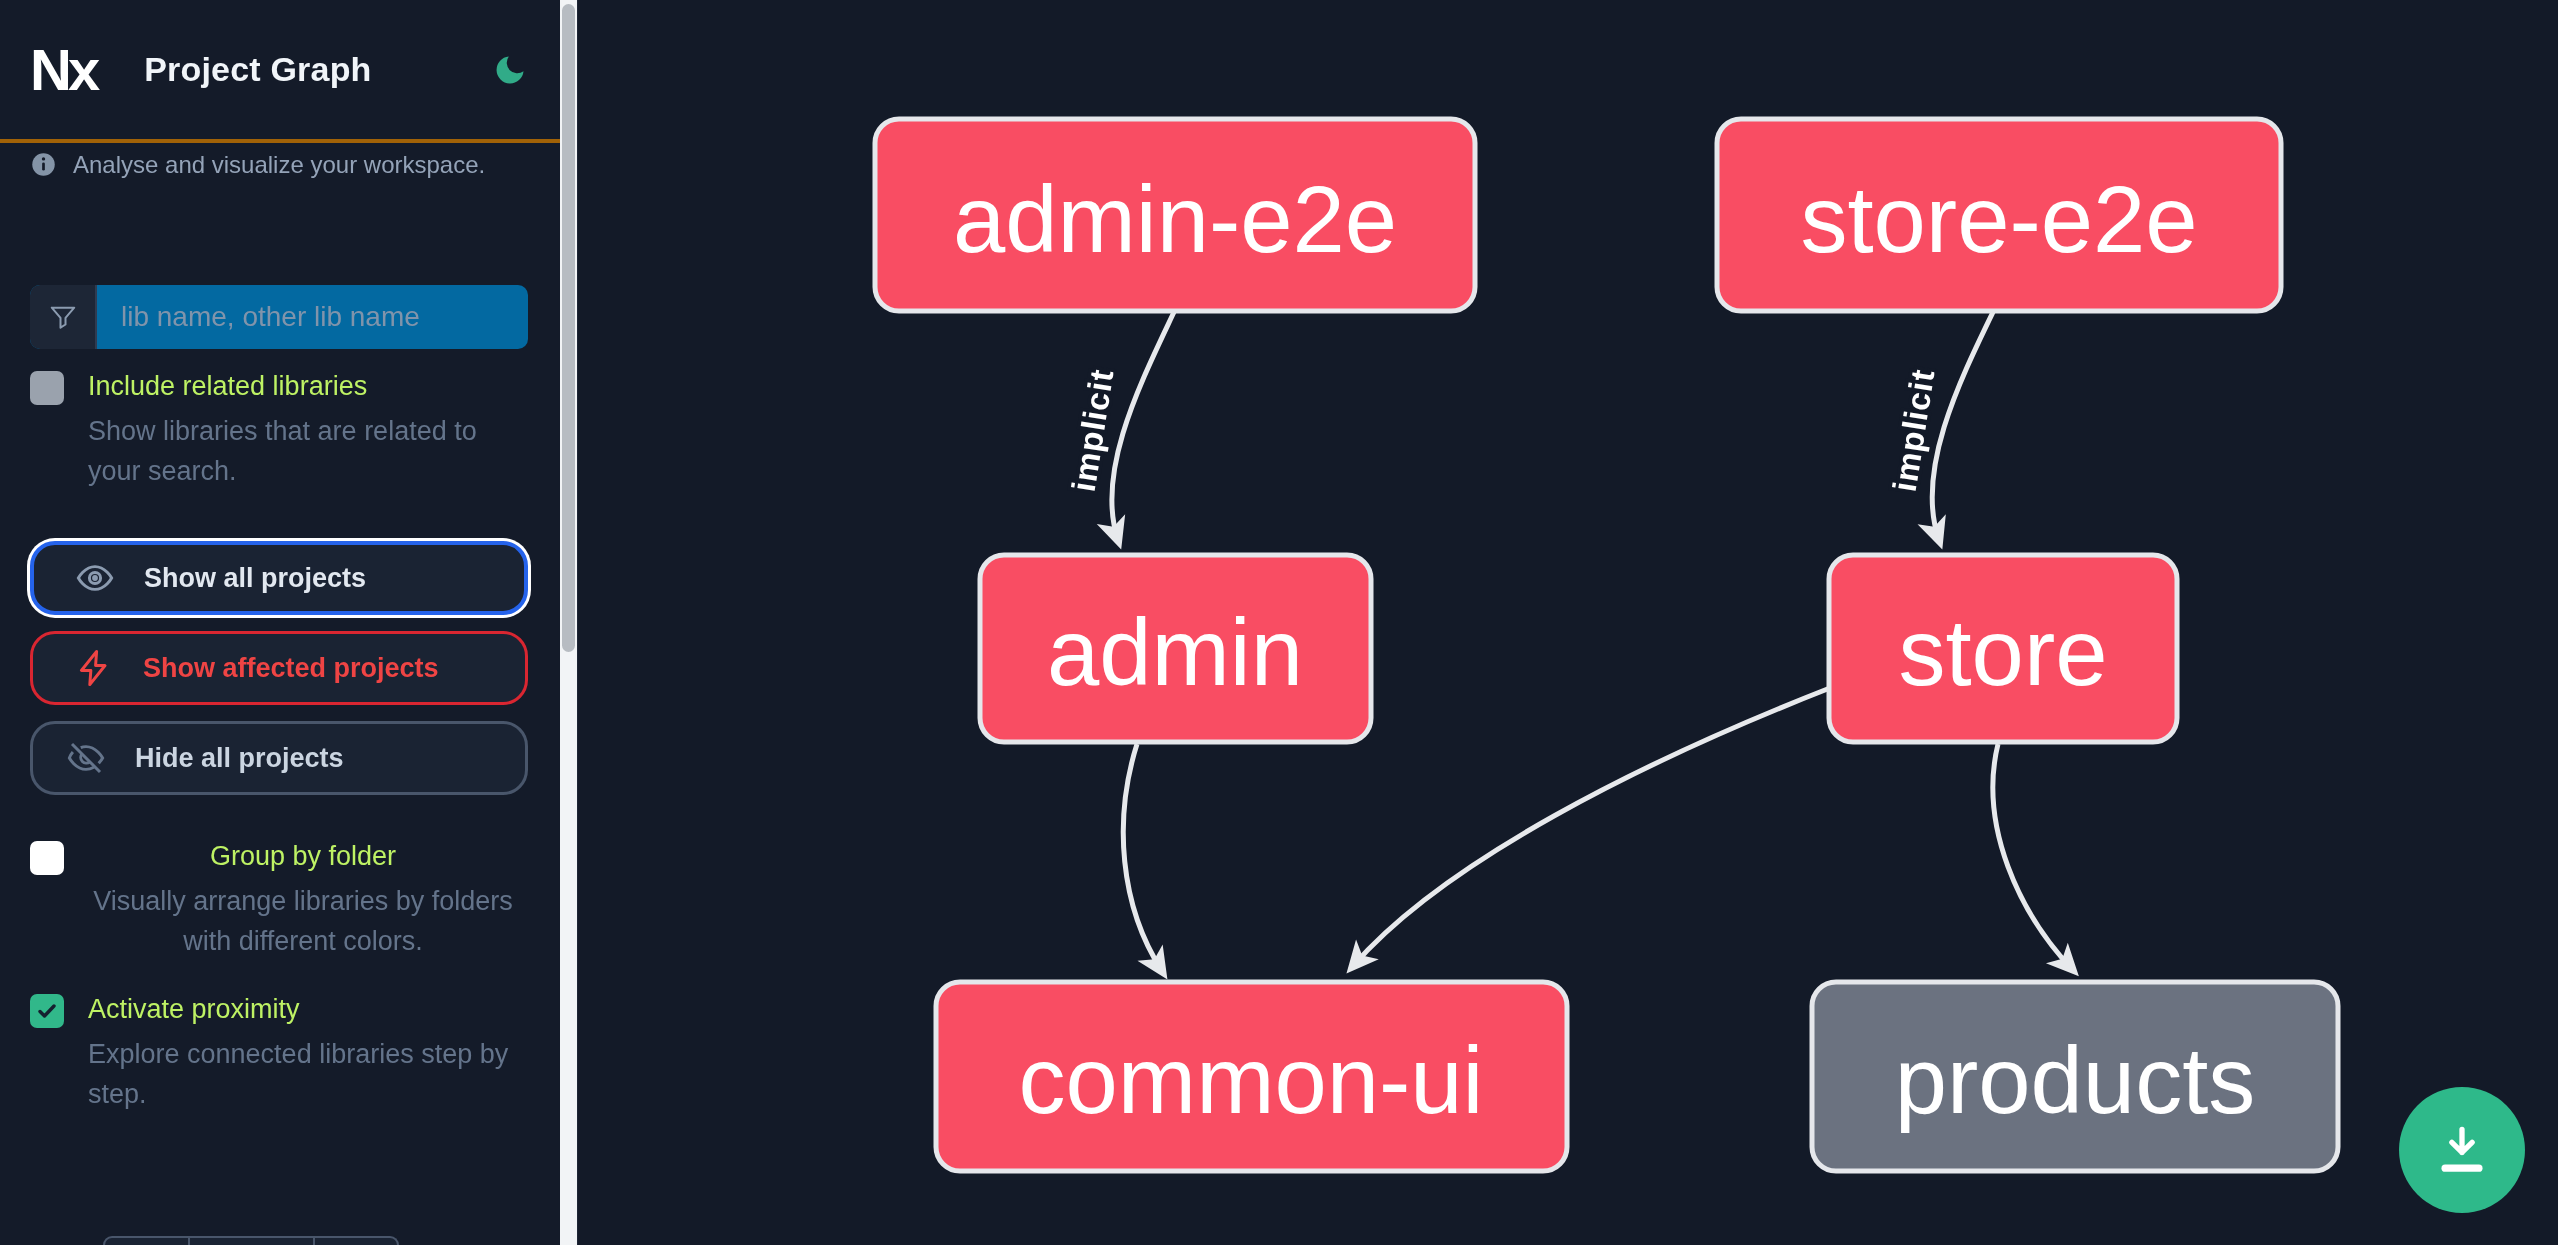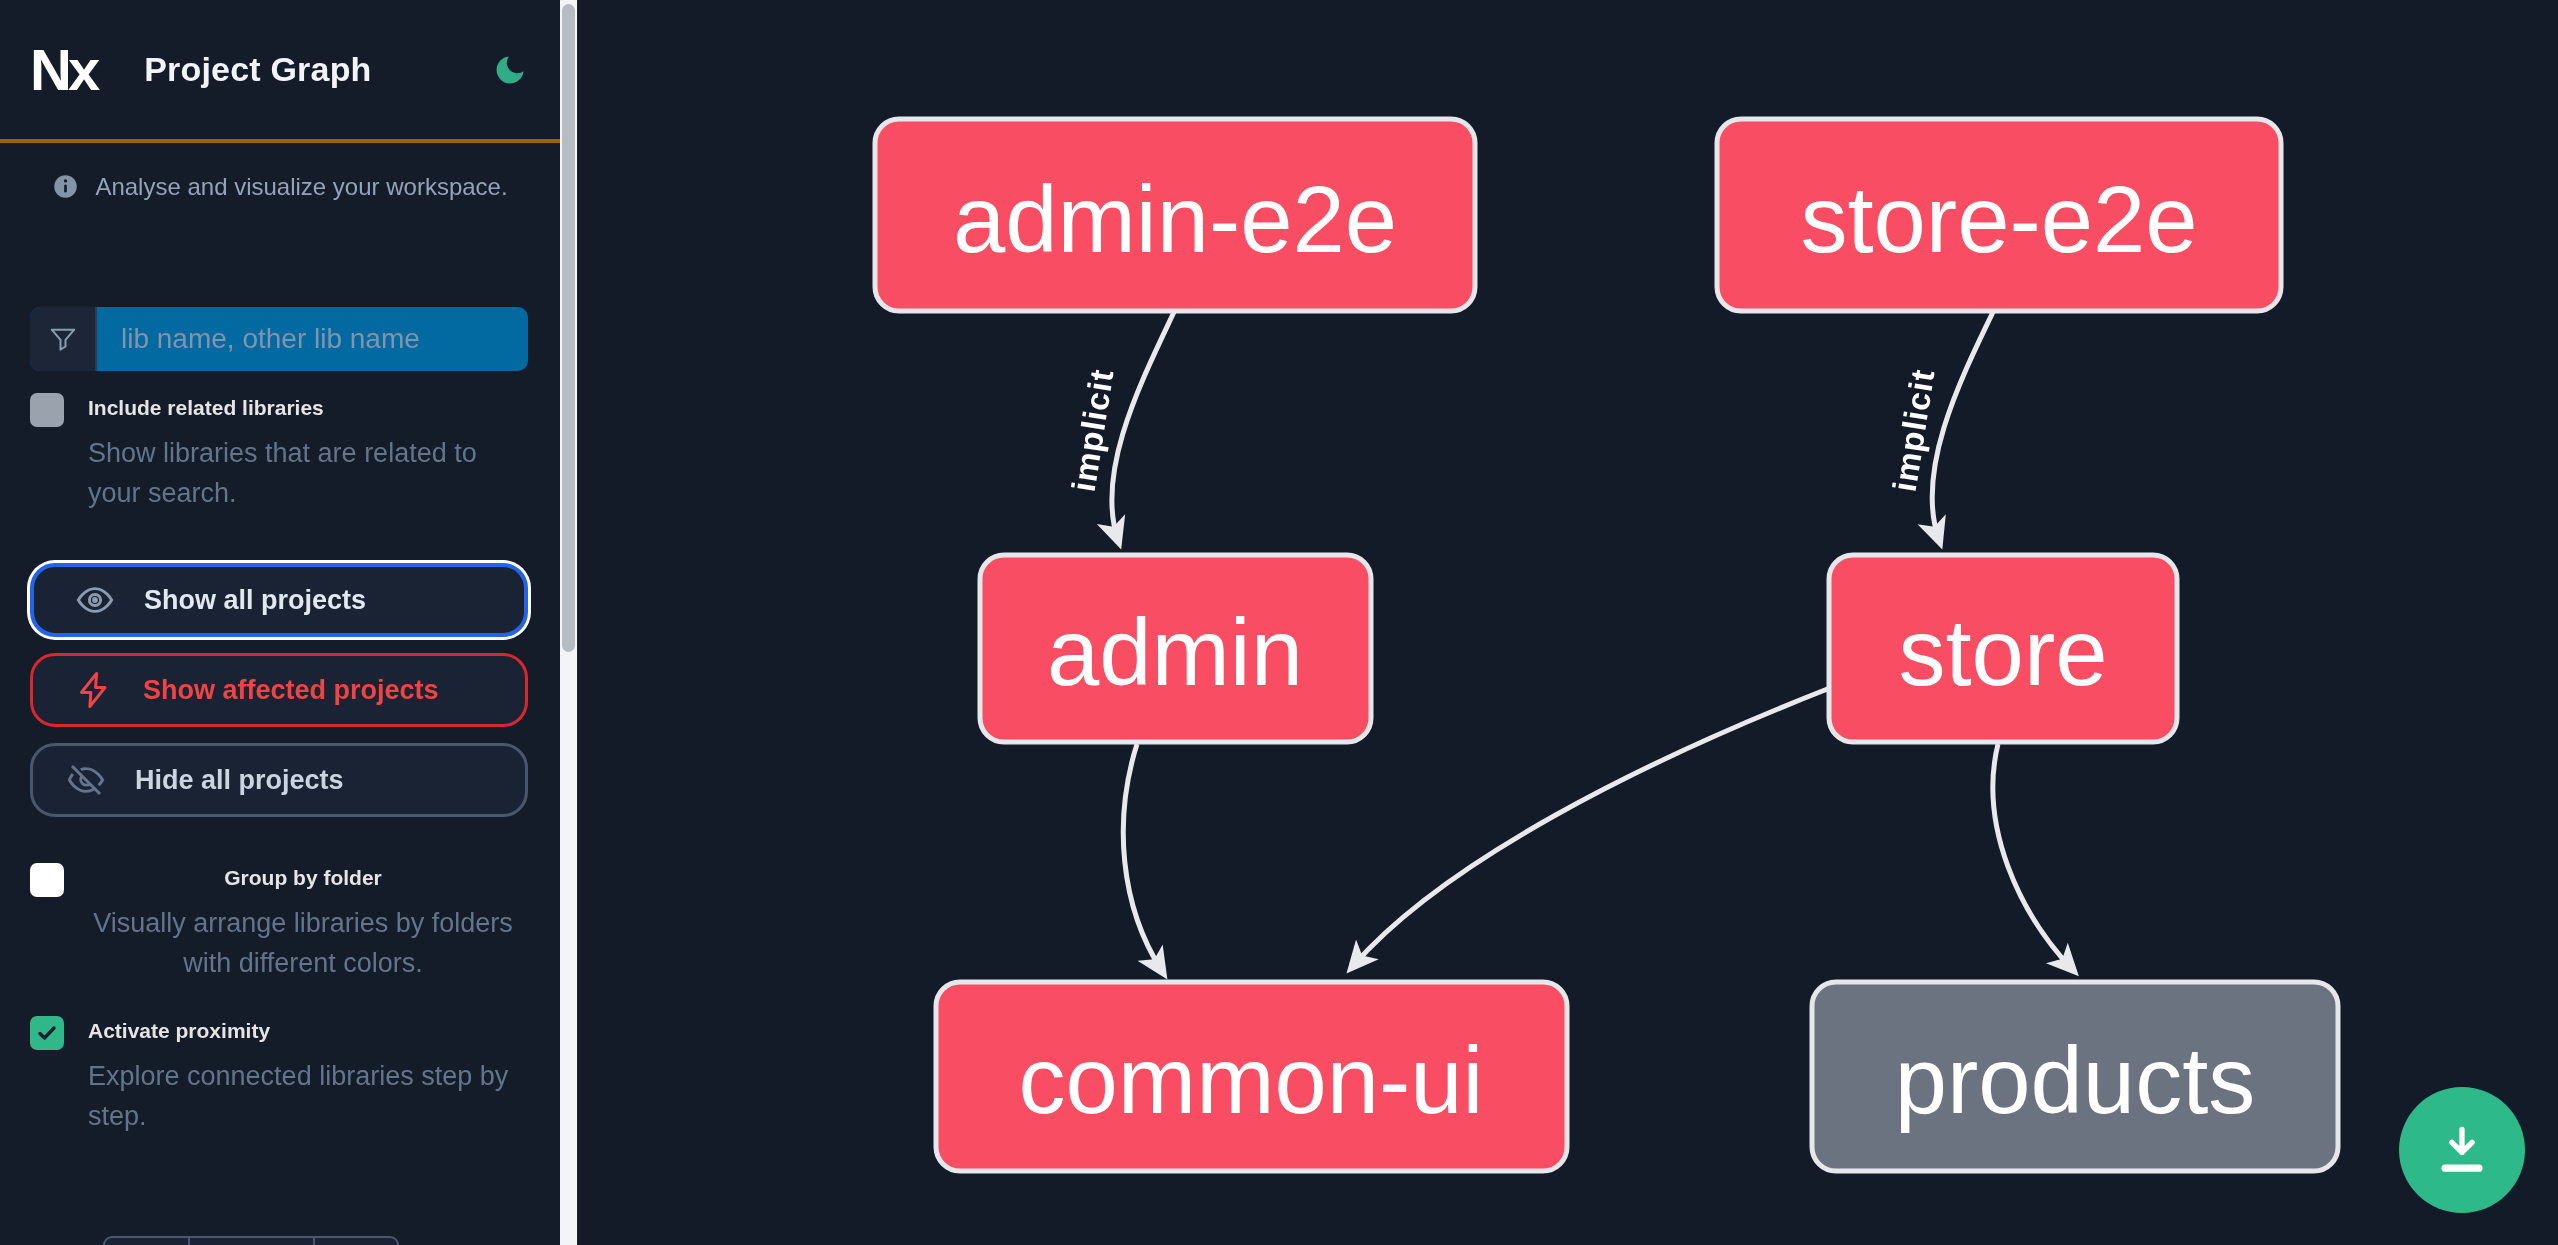--- a/index.html
+++ b/index.html
@@ -25,21 +25,21 @@
     color:#ffffff; line-height:1; cursor:pointer;
   }
   .app-title {
     margin-left:48px; font-size:34px; font-weight:600; color:#f1f5f9;
     letter-spacing:0.2px; flex:1;
   }
   .moon-btn { width:40px; height:40px; display:flex; align-items:center; justify-content:center; cursor:pointer; }
   .moon-btn svg { width:36px; height:36px; fill:#31ab88; }
 
   .info-row {
-    margin:28px 30px 0; display:flex; align-items:flex-start; gap:16px;justify-content:center;
+    margin:6px 30px 0; display:flex; align-items:flex-start; gap:16px;
   }
   .info-icon { width:27px; height:27px; flex:none; margin-top:2px; }
   .info-text { font-size:24px; color:#94a3b8; line-height:32px; }
 
   .search-box {
     margin:104px 30px 0; height:64px; width:498px;
     background:#0369a1; border-radius:10px;
     display:flex; align-items:stretch; overflow:hidden;
   }
   .search-icon-cell {
@@ -57,21 +57,21 @@
   .check-row { margin:20px 30px 0; display:flex; gap:24px; }
   .checkbox {
     width:34px; height:34px; border-radius:7px; flex:none; margin-top:2px;
     cursor:pointer; display:flex; align-items:center; justify-content:center;
   }
   .checkbox.disabled { background:#9aa2ad; }
   .checkbox.unchecked { background:#ffffff; }
   .checkbox.checked { background:#31b88a; }
   .checkbox.checked svg { width:24px; height:24px; stroke:#15202f; stroke-width:3.4; fill:none; }
   .check-body { width:430px; }
-  .check-label { font-size:21px; font-weight:700; color:#e5e5e5; line-height:34px; cursor:pointer; }
+  .check-label { font-size:27px; font-weight:400; color:#bef264; line-height:34px; cursor:pointer; }
   .check-desc { margin-top:8px; font-size:27px; color:#64748b; line-height:40px; }
 
   .btn-group { margin:50px 30px 0; }
   .sb-btn {
     width:498px; height:74px; border-radius:25px; background:#1a2333;
     display:flex; align-items:center; padding:0 0 0 40px; gap:28px;
     font-size:27px; font-weight:600; cursor:pointer; border:3px solid #49566b;
     font-family:"Liberation Sans", sans-serif;
   }
   .sb-btn + .sb-btn { margin-top:16px; }

